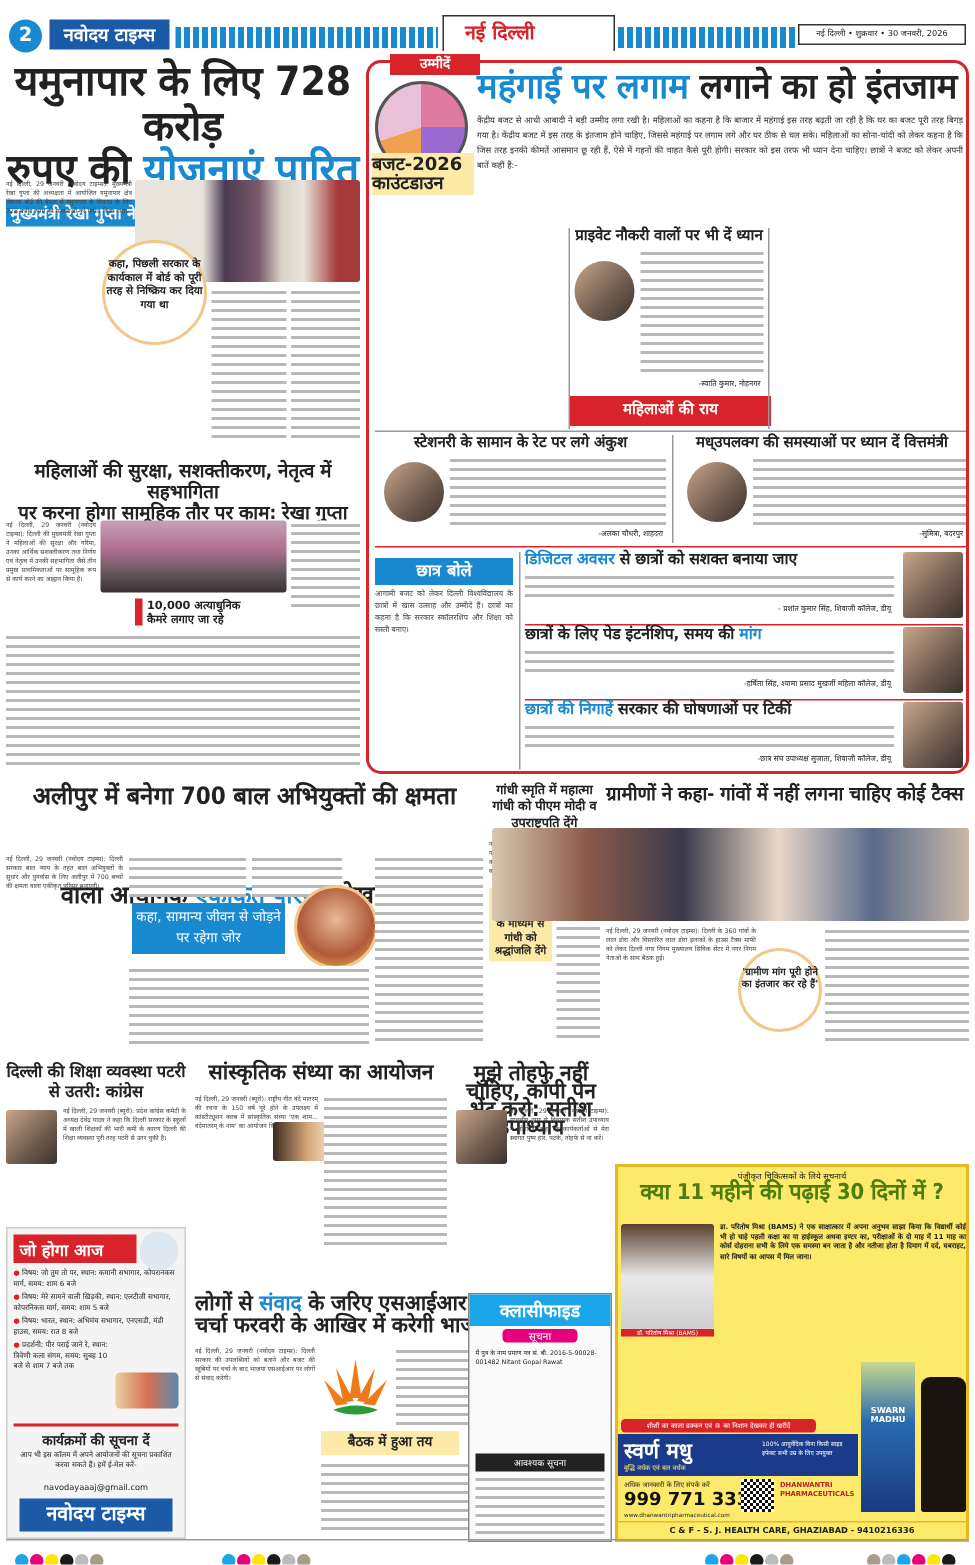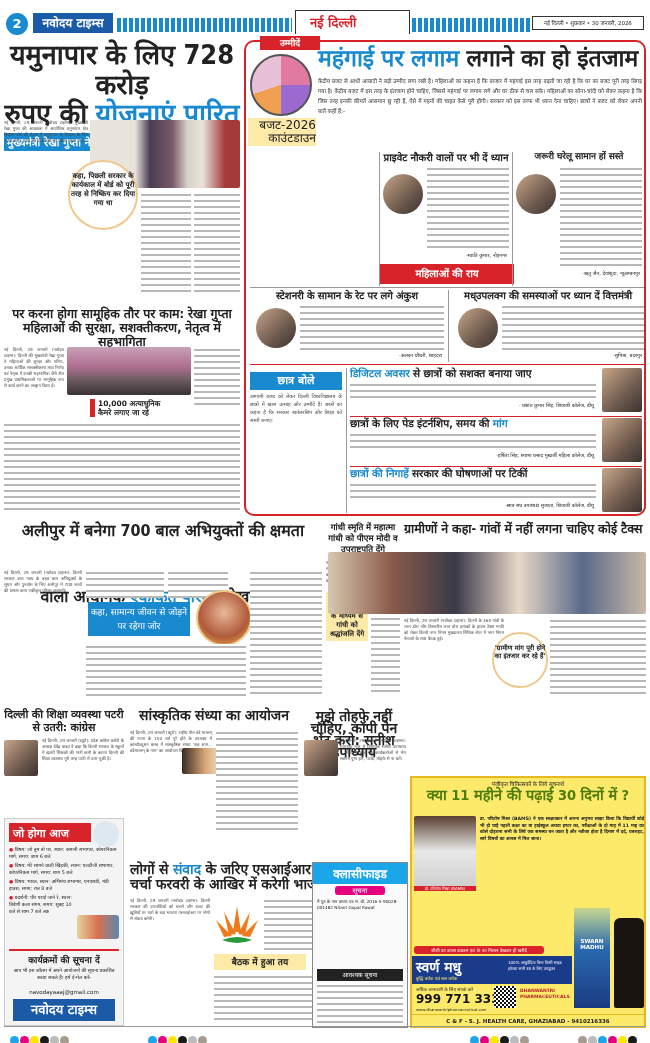--- a/index.html
+++ b/index.html
@@ -37,57 +37,51 @@
   </div>
   <div style="margin-top:4px;background:#1a8ad0;color:#fff;font-size:10.5px;font-weight:bold;padding:2px 3px;">मुख्यमंत्री रेखा गुप्ता ने कहा, नहीं होने देंगे बजट की कमी</div>
   <div class="abs photo" style="left:86px;top:80px;width:150px;height:68px;background:linear-gradient(90deg,#e8e4dc 0,#e8e4dc 30%,#4a3b50 40%,#7a5a6a 55%,#d8d2c8 65%,#e8e4dc 75%,#a43a3a 90%)"></div>
   <div class="abs txt" style="left:0;top:80px;width:84px;height:172px;">नई दिल्ली, 29 जनवरी (नवोदय टाइम्स): मुख्यमंत्री रेखा गुप्ता की अध्यक्षता में आयोजित यमुनापार क्षेत्र विकास बोर्ड की बैठक में यमुनापार के विकास के लिए 728 करोड़ रुपए की योजनाओं को पारित किया गया।</div>
   <div class="abs circle" style="left:64px;top:120px;width:70px;height:70px;background:#fff;border:2px solid #f2c88a;font-size:7px;font-weight:bold;text-align:center;padding-top:10px;line-height:9px;">कहा, पिछली सरकार के कार्यकाल में बोर्ड को पूरी तरह से निष्क्रिय कर दिया गया था</div>
   <div class="abs txtlines" style="left:137px;top:152px;width:50px;height:100px;"></div>
   <div class="abs txtlines" style="left:190px;top:152px;width:46px;height:100px;"></div>
 </div>
 
 <div class="abs" style="left:4px;top:307px;width:236px;height:210px;">
+  <div class="hd" style="font-size:12.5px;">महिलाओं की सुरक्षा, सशक्तीकरण, नेतृत्व में सहभागिता</div>
   <div class="hd" style="font-size:12.5px;">पर करना होगा सामूहिक तौर पर काम: रेखा गुप्ता</div>
-  <div class="hd" style="font-size:12.5px;">महिलाओं की सुरक्षा, सशक्तीकरण, नेतृत्व में सहभागिता</div>
   <div class="abs txt" style="left:0;top:40px;width:60px;height:50px;">नई दिल्ली, 29 जनवरी (नवोदय टाइम्स): दिल्ली की मुख्यमंत्री रेखा गुप्ता ने महिलाओं की सुरक्षा और गरिमा, उनका आर्थिक सशक्तीकरण तथा निर्णय एवं नेतृत्व में उनकी सहभागिता जैसे तीन प्रमुख प्राथमिकताओं पर सामूहिक रूप से कार्य करने का आह्वान किया है।</div>
   <div class="abs photo" style="left:63px;top:40px;width:124px;height:48px;background:linear-gradient(180deg,#c8a0b8 0,#b07090 40%,#6a5a60 70%,#3a3035)"></div>
   <div class="abs txtlines" style="left:190px;top:40px;width:46px;height:60px;"></div>
   <div class="abs" style="left:86px;top:92px;width:72px;font-size:7.5px;font-weight:bold;line-height:9px;border-left:5px solid #d8232a;padding-left:3px;">10,000 अत्याधुनिक कैमरे लगाए जा रहे</div>
   <div class="abs txtlines" style="left:0;top:115px;width:236px;height:90px;"></div>
 </div>
 
 <div class="abs redbox" style="left:244px;top:40px;width:402px;height:476px;">
   <div class="abs" style="left:14px;top:-6px;width:60px;height:14px;background:#d8232a;color:#fff;font-size:9px;font-weight:bold;text-align:center;line-height:14px;">उम्मीदें</div>
   <div class="abs circle" style="left:4px;top:12px;width:62px;height:62px;background:conic-gradient(#e07aa0 0 25%,#9a6ad0 25% 50%,#f0a050 50% 70%,#e8c0d8 70%);border:2px solid #555;"></div>
-  <div class="abs" style="left:2px;top:76px;width:68px;background:#fde9a8;text-align:right;font-size:12px;font-weight:normal;line-height:13px;padding:1px 0;">
+  <div class="abs" style="left:2px;top:60px;width:68px;background:#fde9a8;text-align:left;font-size:12px;font-weight:bold;line-height:13px;padding:1px 0;">
     <div>बजट-2026</div>
     <div>काउंटडाउन</div>
   </div>
   <div class="abs hd" style="left:72px;top:4px;width:326px;font-size:23px;text-align:left;">
     <span class="blue">महंगाई पर लगाम</span>
     <span>लगाने का हो इंतजाम</span>
   </div>
   <div class="abs" style="left:72px;top:34px;width:324px;font-size:5.6px;line-height:10px;text-align:justify;color:#333;">केंद्रीय बजट से आधी आबादी ने बड़ी उम्मीद लगा रखी है। महिलाओं का कहना है कि बाजार में महंगाई इस तरह बढ़ती जा रही है कि घर का बजट पूरी तरह बिगड़ गया है। केंद्रीय बजट में इस तरह के इंतजाम होने चाहिए, जिससे महंगाई पर लगाम लगे और घर ठीक से चल सके। महिलाओं का सोना-चांदी को लेकर कहना है कि जिस तरह इनकी कीमतें आसमान छू रही हैं, ऐसे में गहनों की चाहत कैसे पूरी होगी। सरकार को इस तरफ भी ध्यान देना चाहिए। छात्रों ने बजट को लेकर अपनी बातें कहीं हैं:-</div>
 
   <div class="abs vline" style="left:133px;top:110px;height:134px;"></div>
   <div class="abs" style="left:137px;top:110px;width:126px;height:132px;">
     <div class="hd" style="font-size:10px;">प्राइवेट नौकरी वालों पर भी दें ध्यान</div>
     <div class="abs circle photo" style="left:0;top:22px;width:40px;height:40px;"></div>
     <div class="abs txtlines" style="left:44px;top:14px;width:82px;height:85px;"></div>
     <div class="abs" style="right:2px;top:100px;font-size:5px;">-स्वाति कुमार, नोहनगर</div>
     <div class="abs" style="left:-3px;top:112px;width:134px;height:20px;background:#d8232a;color:#fff;font-size:10px;font-weight:bold;text-align:center;line-height:20px;">महिलाओं की राय</div>
   </div>
   <div class="abs vline" style="left:266px;top:110px;height:134px;"></div>
-  <div class="abs" style="left:270px;top:110px;width:126px;height:132px;">
-    <div class="hd" style="font-size:9px;">जरूरी घरेलू सामान हों सस्ते</div>
-    <div class="abs circle photo" style="left:0;top:22px;width:40px;height:40px;"></div>
-    <div class="abs txtlines" style="left:44px;top:14px;width:82px;height:100px;"></div>
-    <div class="abs" style="right:2px;top:118px;font-size:5px;">-ऋतु जैन, देवांशुदा, न्यूअम्बनपुर</div>
-  </div>
 
   <div class="abs hline" style="left:4px;top:245px;width:394px;"></div>
 
   <div class="abs" style="left:4px;top:248px;width:194px;height:72px;">
     <div class="hd" style="font-size:10px;">स्टेशनरी के सामान के रेट पर लगे अंकुश</div>
     <div class="abs circle photo" style="left:6px;top:18px;width:40px;height:40px;"></div>
     <div class="abs txtlines" style="left:50px;top:14px;width:144px;height:46px;"></div>
     <div class="abs" style="right:2px;top:62px;font-size:5px;">-अलका चौधरी, शाहदरा</div>
   </div>
   <div class="abs vline" style="left:202px;top:248px;height:72px;"></div>

